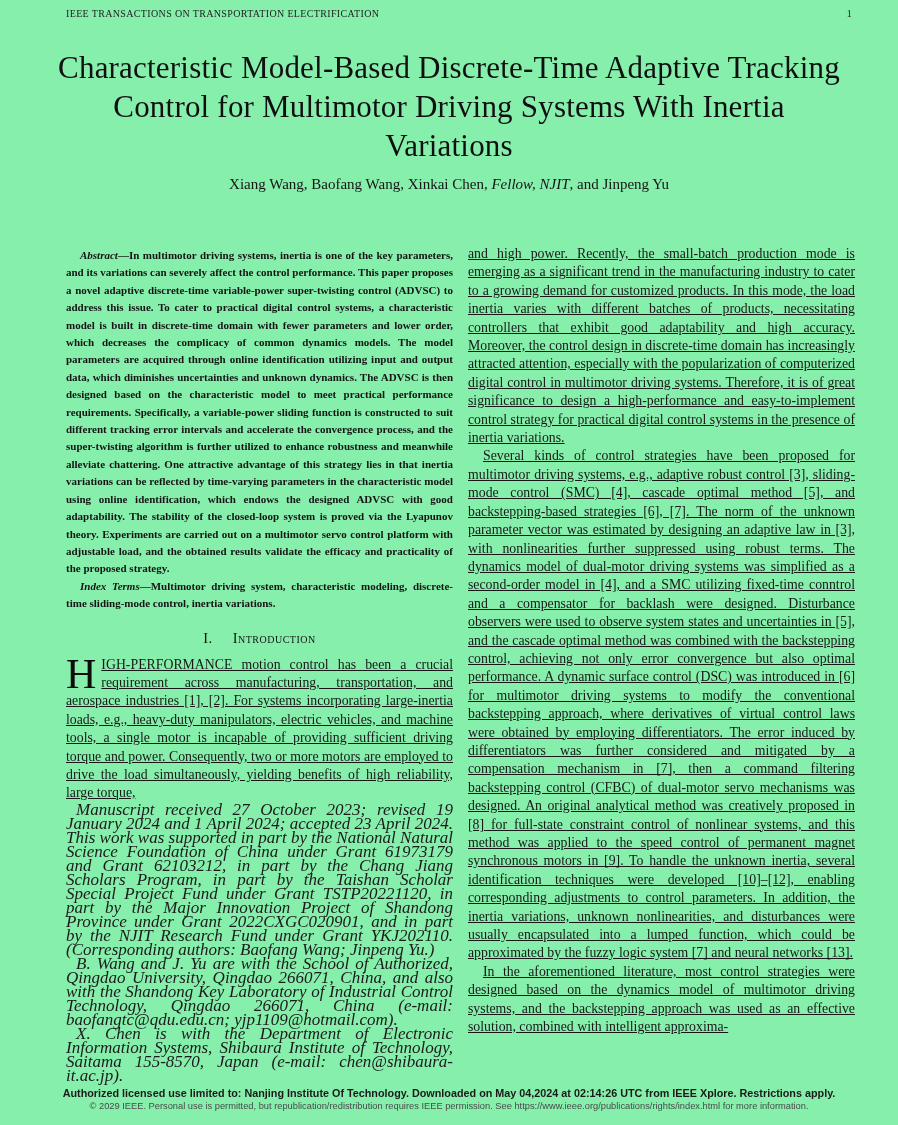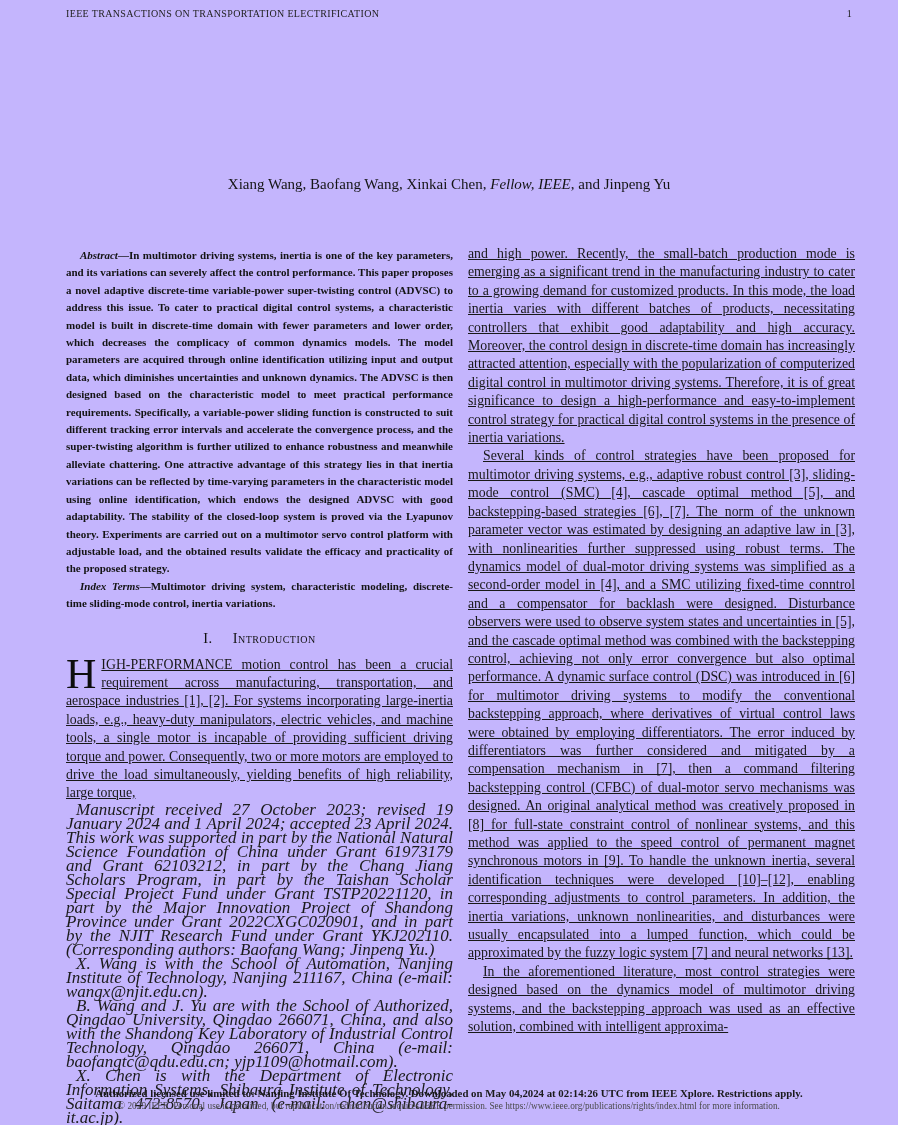--- a/index.html
+++ b/index.html
@@ -4,21 +4,21 @@
 <style>
   html, body { margin: 0; padding: 0; }
   body {
     width: 898px; height: 1125px;
     background: #ffffff;
     overflow: hidden;
   }
   .page {
     position: relative;
     width: 898px; height: 1125px;
-    background: #c4b5fd;
+    background: #86efac;
     color: #161616;
     font-family: "Liberation Serif", "DejaVu Serif", serif;
   }
   .running-head {
     position: absolute;
     top: 8px; left: 66px; right: 46px;
     display: flex;
     justify-content: space-between;
     font-size: 10px;
     letter-spacing: 0.35px;
@@ -102,54 +102,54 @@
     font-size: 17px;
     line-height: 14px;
     color: #1b1b1b;
     font-style: italic;
   }
   .footnotes p { margin: 0; text-indent: 10px; }
   .copyright {
     position: absolute;
     left: 0; right: 0; bottom: 14px;
     text-align: center;
-    font-family: Liberation Serif, serif;
+    font-family: Liberation Sans, sans-serif;
   }
   .f1 { font-size: 10.8px; font-weight: bold; color: #1a1a1a; }
   .f2 { font-size: 9.3px; color: #4a4a4a; margin-top: 2px; }
 </style>
 </head>
 <body>
 
 <div class="page">
 
   <header class="running-head">
     <span>IEEE TRANSACTIONS ON TRANSPORTATION ELECTRIFICATION</span>
     <span>1</span>
   </header>
 
+  <h1 class="title">Characteristic Model-Based Discrete-Time Adaptive Tracking Control for Multimotor Driving Systems With Inertia Variations</h1>
 
-  <div class="authors"><span>Xiang Wang, Baofang Wang, Xinkai Chen, </span><span class="it">Fellow, IEEE</span><span>, and Jinpeng Yu</span></div>
+  <div class="authors"><span>Xiang Wang, Baofang Wang, Xinkai Chen, </span><span class="it">Fellow, NJIT</span><span>, and Jinpeng Yu</span></div>
 
   <div class="columns">
 
     <div class="col">
       <p class="abstract"><span class="abs-label">Abstract</span><span>—In multimotor driving systems, inertia is one of the key parameters, and its variations can severely affect the control performance. This paper proposes a novel adaptive discrete-time variable-power super-twisting control (ADVSC) to address this issue. To cater to practical digital control systems, a characteristic model is built in discrete-time domain with fewer parameters and lower order, which decreases the complicacy of common dynamics models. The model parameters are acquired through online identification utilizing input and output data, which diminishes uncertainties and unknown dynamics. The ADVSC is then designed based on the characteristic model to meet practical performance requirements. Specifically, a variable-power sliding function is constructed to suit different tracking error intervals and accelerate the convergence process, and the super-twisting algorithm is further utilized to enhance robustness and meanwhile alleviate chattering. One attractive advantage of this strategy lies in that inertia variations can be reflected by time-varying parameters in the characteristic model using online identification, which endows the designed ADVSC with good adaptability. The stability of the closed-loop system is proved via the Lyapunov theory. Experiments are carried out on a multimotor servo control platform with adjustable load, and the obtained results validate the efficacy and practicality of the proposed strategy.</span></p>
 
       <p class="abstract index-terms"><span class="abs-label">Index Terms</span><span>—Multimotor driving system, characteristic modeling, discrete-time sliding-mode control, inertia variations.</span></p>
 
       <h2 class="section-heading"><span>I.</span><span class="sec-title">Introduction</span></h2>
 
       <p class="body-par intro-par"><span class="dropcap">H</span><span>IGH-PERFORMANCE motion control has been a crucial requirement across manufacturing, transportation, and aerospace industries [1], [2]. For systems incorporating large-inertia loads, e.g., heavy-duty manipulators, electric vehicles, and machine tools, a single motor is incapable of providing sufficient driving torque and power. Consequently, two or more motors are employed to drive the load simultaneously, yielding benefits of high reliability, large torque,</span></p>
 
       <div class="footnotes">
         <p>Manuscript received 27 October 2023; revised 19 January 2024 and 1 April 2024; accepted 23 April 2024. This work was supported in part by the National Natural Science Foundation of China under Grant 61973179 and Grant 62103212, in part by the Chang Jiang Scholars Program, in part by the Taishan Scholar Special Project Fund under Grant TSTP20221120, in part by the Major Innovation Project of Shandong Province under Grant 2022CXGC020901, and in part by the NJIT Research Fund under Grant YKJ202110. (Corresponding authors: Baofang Wang; Jinpeng Yu.)</p>
-        <p>X. Wang is with the School of Automation, Nanjing Institute of Technology, Nanjing 211167, China (e-mail: wangx@njit.edu.cn).</p>
         <p>B. Wang and J. Yu are with the School of Authorized, Qingdao University, Qingdao 266071, China, and also with the Shandong Key Laboratory of Industrial Control Technology, Qingdao 266071, China (e-mail: baofangtc@qdu.edu.cn; yjp1109@hotmail.com).</p>
-        <p>X. Chen is with the Department of Electronic Information Systems, Shibaura Institute of Technology, Saitama 472-8570, Japan (e-mail: chen@shibaura-it.ac.jp).</p>
+        <p>X. Chen is with the Department of Electronic Information Systems, Shibaura Institute of Technology, Saitama 155-8570, Japan (e-mail: chen@shibaura-it.ac.jp).</p>
       </div>
     </div>
 
     <div class="col">
       <p class="body-par no-indent">and high power. Recently, the small-batch production mode is emerging as a significant trend in the manufacturing industry to cater to a growing demand for customized products. In this mode, the load inertia varies with different batches of products, necessitating controllers that exhibit good adaptability and high accuracy. Moreover, the control design in discrete-time domain has increasingly attracted attention, especially with the popularization of computerized digital control in multimotor driving systems. Therefore, it is of great significance to design a high-performance and easy-to-implement control strategy for practical digital control systems in the presence of inertia variations.</p>
       <p class="body-par">Several kinds of control strategies have been proposed for multimotor driving systems, e.g., adaptive robust control [3], sliding-mode control (SMC) [4], cascade optimal method [5], and backstepping-based strategies [6], [7]. The norm of the unknown parameter vector was estimated by designing an adaptive law in [3], with nonlinearities further suppressed using robust terms. The dynamics model of dual-motor driving systems was simplified as a second-order model in [4], and a SMC utilizing fixed-time conntrol and a compensator for backlash were designed. Disturbance observers were used to observe system states and uncertainties in [5], and the cascade optimal method was combined with the backstepping control, achieving not only error convergence but also optimal performance. A dynamic surface control (DSC) was introduced in [6] for multimotor driving systems to modify the conventional backstepping approach, where derivatives of virtual control laws were obtained by employing differentiators. The error induced by differentiators was further considered and mitigated by a compensation mechanism in [7], then a command filtering backstepping control (CFBC) of dual-motor servo mechanisms was designed. An original analytical method was creatively proposed in [8] for full-state constraint control of nonlinear systems, and this method was applied to the speed control of permanent magnet synchronous motors in [9]. To handle the unknown inertia, several identification techniques were developed [10]–[12], enabling corresponding adjustments to control parameters. In addition, the inertia variations, unknown nonlinearities, and disturbances were usually encapsulated into a lumped function, which could be approximated by the fuzzy logic system [7] and neural networks [13].</p>
       <p class="body-par">In the aforementioned literature, most control strategies were designed based on the dynamics model of multimotor driving systems, and the backstepping approach was used as an effective solution, combined with intelligent approxima-</p>
     </div>
 
   </div>

